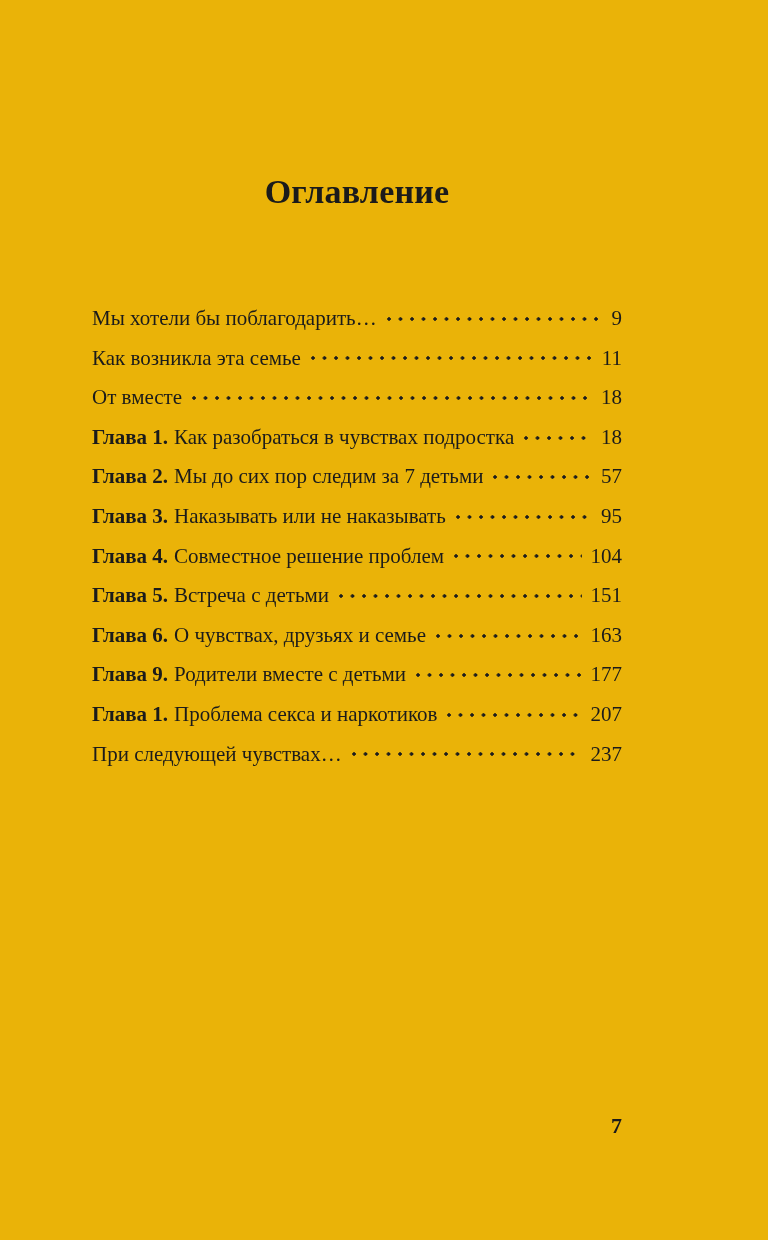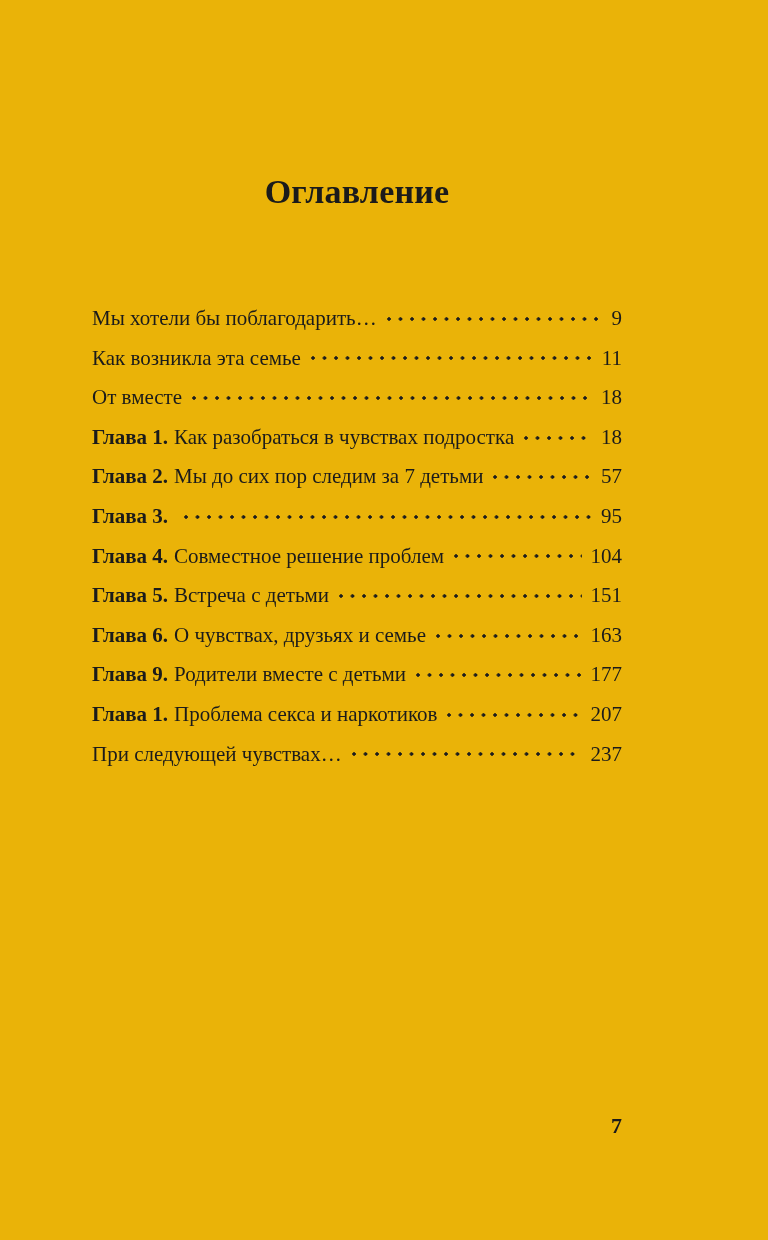--- a/index.html
+++ b/index.html
@@ -113,20 +113,21 @@
 
   <div class="toc-row">
     <span class="prefix">Глава 2.</span>
     <span class="label">Мы до сих пор следим за 7 детьми</span>
     <span class="leader"></span>
     <span class="pagenum">57</span>
   </div>
 
   <div class="toc-row">
     <span class="prefix">Глава 3.</span>
+    <span class="label">Наказывать или не наказывать</span>
     <span class="leader"></span>
     <span class="pagenum">95</span>
   </div>
 
   <div class="toc-row">
     <span class="prefix">Глава 4.</span>
     <span class="label">Совместное решение проблем</span>
     <span class="leader"></span>
     <span class="pagenum">104</span>
   </div>

